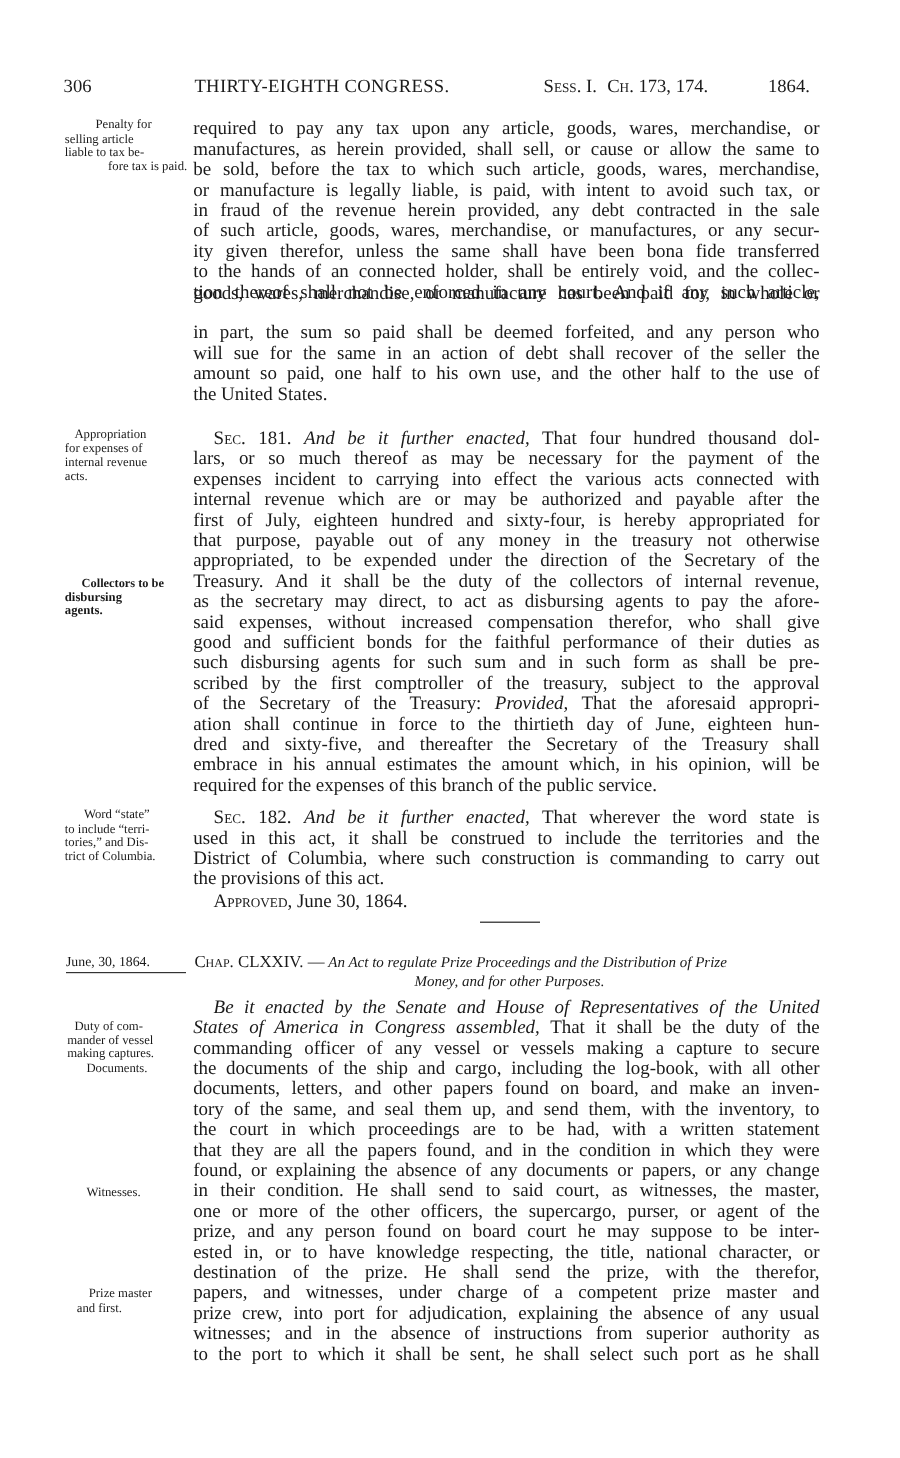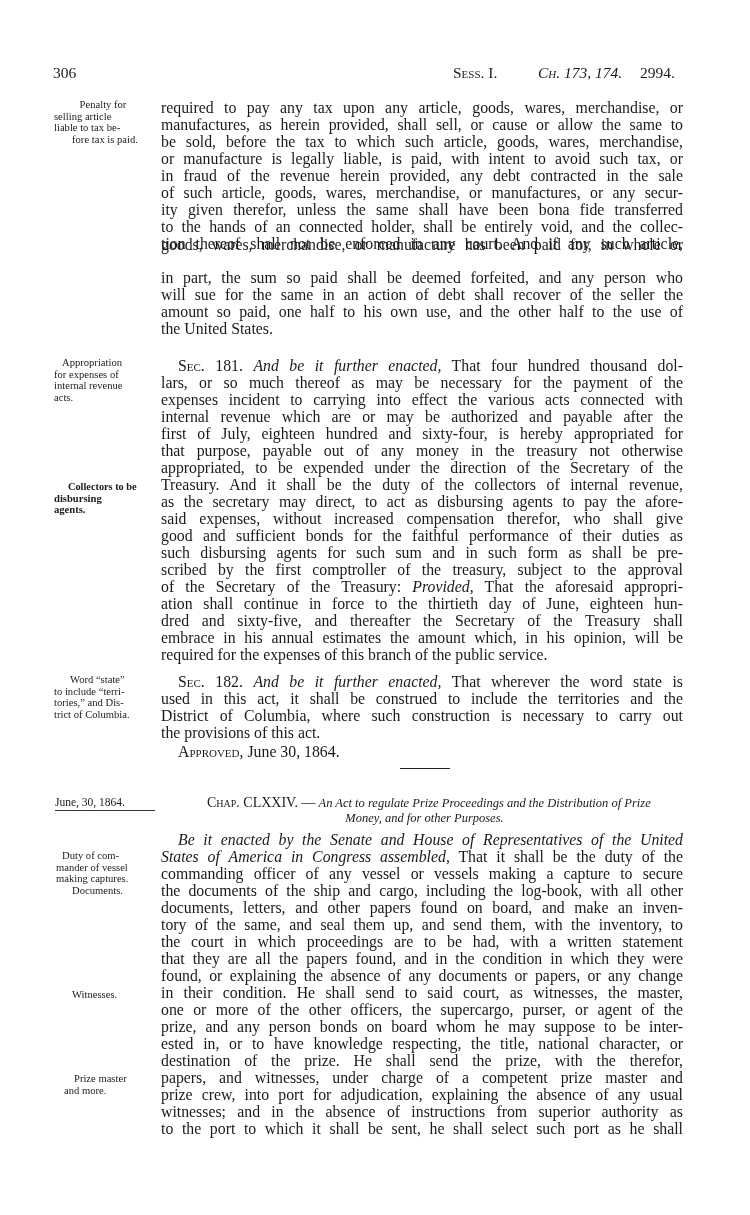--- a/index.html
+++ b/index.html
@@ -2,52 +2,53 @@
 <html><head>
 <meta charset="utf-8">
 <style>
   html, body { margin: 0; padding: 0; background: #ffffff; }
   body { width: 750px; height: 1215px; position: relative; overflow: hidden;
          font-family: "Liberation Serif", "DejaVu Serif", serif; color: #1a1a1a; }
   .header { position: absolute; top: 64px; left: 0; width: 626px; height: 20px; font-size: 15.5px; }
   .header .pgno { position: absolute; left: 53px; top: 0; }
   .header .title { position: absolute; left: 162px; top: 0; letter-spacing: 0.3px; }
   .header .sess { position: absolute; left: 453px; top: 0; font-variant: small-caps; }
-  .header .ch { position: absolute; left: 538px; top: 0; font-variant: small-caps; font-style: italic; }
+  .header .ch { position: absolute; left: 506px; top: 0; font-variant: small-caps; }
   .header .yr { position: absolute; left: 640px; top: 0; }
   .body { position: absolute; left: 0; top: 0; width: 750px; }
   .line { position: absolute; left: 161px; width: 522px; height: 17px; font-size: 15.8px;
           line-height: 17px; white-space: nowrap; text-align: justify; text-align-last: justify; }
   .line.last { text-align-last: left; }
   .line.indent { left: 178px; width: 505px; }
   .note { position: absolute; left: 50px; width: 106px; font-size: 10.6px; line-height: 11.5px; white-space: nowrap; }
   .note.center { text-align: center; }
   .sc { font-variant: small-caps; }
   .i { font-style: italic; }
   .rule { position: absolute; height: 1px; background: #222; }
   .chap-title { position: absolute; left: 162px; width: 525px; font-size: 12.5px; line-height: 15px; text-align: center; }
   .date-note { position: absolute; left: 55px; top: 796px; font-size: 11.5px; border-bottom: 1px solid #333; padding-bottom: 2px; width: 100px; }
 </style>
 </head>
 <body>
 
 <div class="header">
   <span class="pgno">306</span>
+  <span class="title">THIRTY-EIGHTH CONGRESS.</span>
   <span class="sess">Sess. I.</span>
   <span class="ch">Ch. 173, 174.</span>
-  <span class="yr">2994.</span>
+  <span class="yr">1864.</span>
 </div>
 
 <div class="body">
 
   <div class="note center" style="top:99px;">
     <div>Penalty for</div>
     <div style="text-align:left;padding-left:4px">selling article</div>
     <div style="text-align:left;padding-left:4px">liable to tax be-</div>
-    <div style="text-align:center;padding-left:4px">fore tax is paid.</div>
+    <div style="text-align:right;padding-left:4px">fore tax is paid.</div>
   </div>
 
   <div>
     <div class="line" style="top:99px">required to pay any tax upon any article, goods, wares, merchandise, or</div>
     <div class="line" style="top:116px">manufactures, as herein provided, shall sell, or cause or allow the same to</div>
     <div class="line" style="top:133px">be sold, before the tax to which such article, goods, wares, merchandise,</div>
     <div class="line" style="top:150px">or manufacture is legally liable, is paid, with intent to avoid such tax, or</div>
     <div class="line" style="top:167px">in fraud of the revenue herein provided, any debt contracted in the sale</div>
     <div class="line" style="top:184px">of such article, goods, wares, merchandise, or manufactures, or any secur-</div>
     <div class="line" style="top:201px">ity given therefor, unless the same shall have been bona fide transferred</div>
@@ -109,34 +110,34 @@
     <div style="padding-left:4px">trict of Columbia.</div>
   </div>
 
   <div>
     <div class="line indent" style="top:673px">
       <span class="sc">Sec. 182.</span>
       <span class="i">And be it further enacted,</span>
       <span>That wherever the word state is</span>
     </div>
     <div class="line" style="top:690px">used in this act, it shall be construed to include the territories and the</div>
-    <div class="line" style="top:707px">District of Columbia, where such construction is necessary to carry out</div>
+    <div class="line" style="top:707px">District of Columbia, where such construction is commanding to carry out</div>
     <div class="line last" style="top:724px">the provisions of this act.</div>
   </div>
 
   <div class="line last indent" style="top:743px">
     <span class="sc">Approved,</span>
     <span>June 30, 1864.</span>
   </div>
 
   <div class="rule" style="left:400px;top:768px;width:50px;"></div>
 
   <div class="date-note">June, 30, 1864.</div>
 
-  <div class="chap-title" style="top:795px;text-align:left;margin-left:45px;">
+  <div class="chap-title" style="top:795px;text-align:left;">
     <span class="sc" style="font-size:14px">Chap. CLXXIV. —</span>
     <span class="i">An Act to regulate Prize Proceedings and the Distribution of Prize</span>
   </div>
   <div class="chap-title i" style="top:811px">Money, and for other Purposes.</div>
 
   <div class="line indent i" style="top:831px">Be it enacted by the Senate and House of Representatives of the United</div>
   <div class="line" style="top:848px">
     <span class="i">States of America in Congress assembled,</span>
     <span>That it shall be the duty of the</span>
   </div>
@@ -151,28 +152,28 @@
   <div>
     <div class="line" style="top:865px">commanding officer of any vessel or vessels making a capture to secure</div>
     <div class="line" style="top:882px">the documents of the ship and cargo, including the log-book, with all other</div>
     <div class="line" style="top:899px">documents, letters, and other papers found on board, and make an inven-</div>
     <div class="line" style="top:916px">tory of the same, and seal them up, and send them, with the inventory, to</div>
     <div class="line" style="top:933px">the court in which proceedings are to be had, with a written statement</div>
     <div class="line" style="top:950px">that they are all the papers found, and in the condition in which they were</div>
     <div class="line" style="top:967px">found, or explaining the absence of any documents or papers, or any change</div>
     <div class="line" style="top:984px">in their condition.  He shall send to said court, as witnesses, the master,</div>
     <div class="line" style="top:1001px">one or more of the other officers, the supercargo, purser, or agent of the</div>
-    <div class="line" style="top:1018px">prize, and any person bonds on board whom he may suppose to be inter-</div>
+    <div class="line" style="top:1018px">prize, and any person found on board court he may suppose to be inter-</div>
     <div class="line" style="top:1035px">ested in, or to have knowledge respecting, the title, national character, or</div>
     <div class="line" style="top:1052px">destination of the prize.  He shall send the prize, with the therefor,</div>
     <div class="line" style="top:1069px">papers, and witnesses, under charge of a competent prize master and</div>
     <div class="line" style="top:1086px">prize crew, into port for adjudication, explaining the absence of any usual</div>
     <div class="line" style="top:1103px">witnesses; and in the absence of instructions from superior authority as</div>
     <div class="line" style="top:1120px">to the port to which it shall be sent, he shall select such port as he shall</div>
   </div>
 
   <div class="note" style="top:989px;padding-left:22px;">Witnesses.</div>
 
   <div class="note" style="top:1073px;">
     <div style="padding-left:24px">Prize master</div>
-    <div style="padding-left:14px">and more.</div>
+    <div style="padding-left:14px">and first.</div>
   </div>
 </div>
 
 </body></html>

